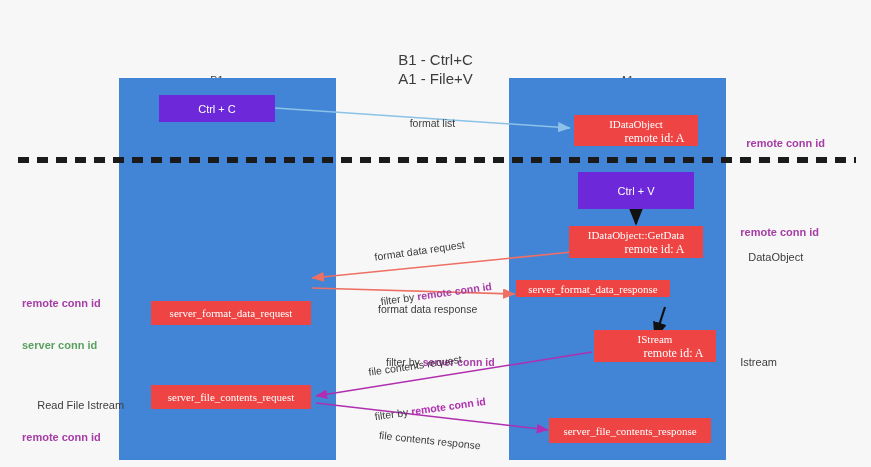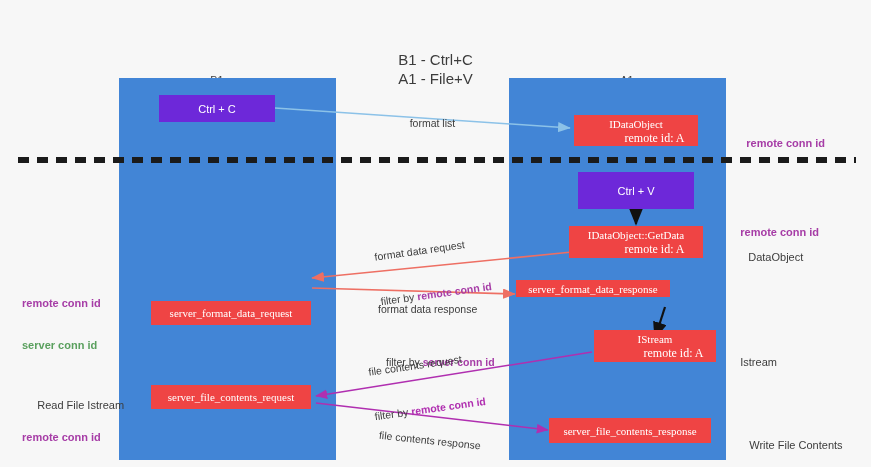--- a/index.html
+++ b/index.html
@@ -195,23 +195,20 @@
   </div>
 
   <div class="side-label" style="left:736px;top:236px;">
     <span class="plain">DataObject</span>
   </div>
 
   <div class="side-label" style="left:728px;top:341px;">
     <span class="plain">Istream</span>
   </div>
 
-  <div class="side-label" style="left:737px;top:424px;">
-    <span class="plain">Write File Contents</span>
-  </div>
 
   <div class="side-label" style="left:22px;top:268px;">
     <div class="purple">remote conn id</div>
     <div class="green">server conn id</div>
   </div>
 
   <div class="side-label" style="left:25px;top:384px;">
     <span class="plain">Read File Istream</span>
   </div>
 

